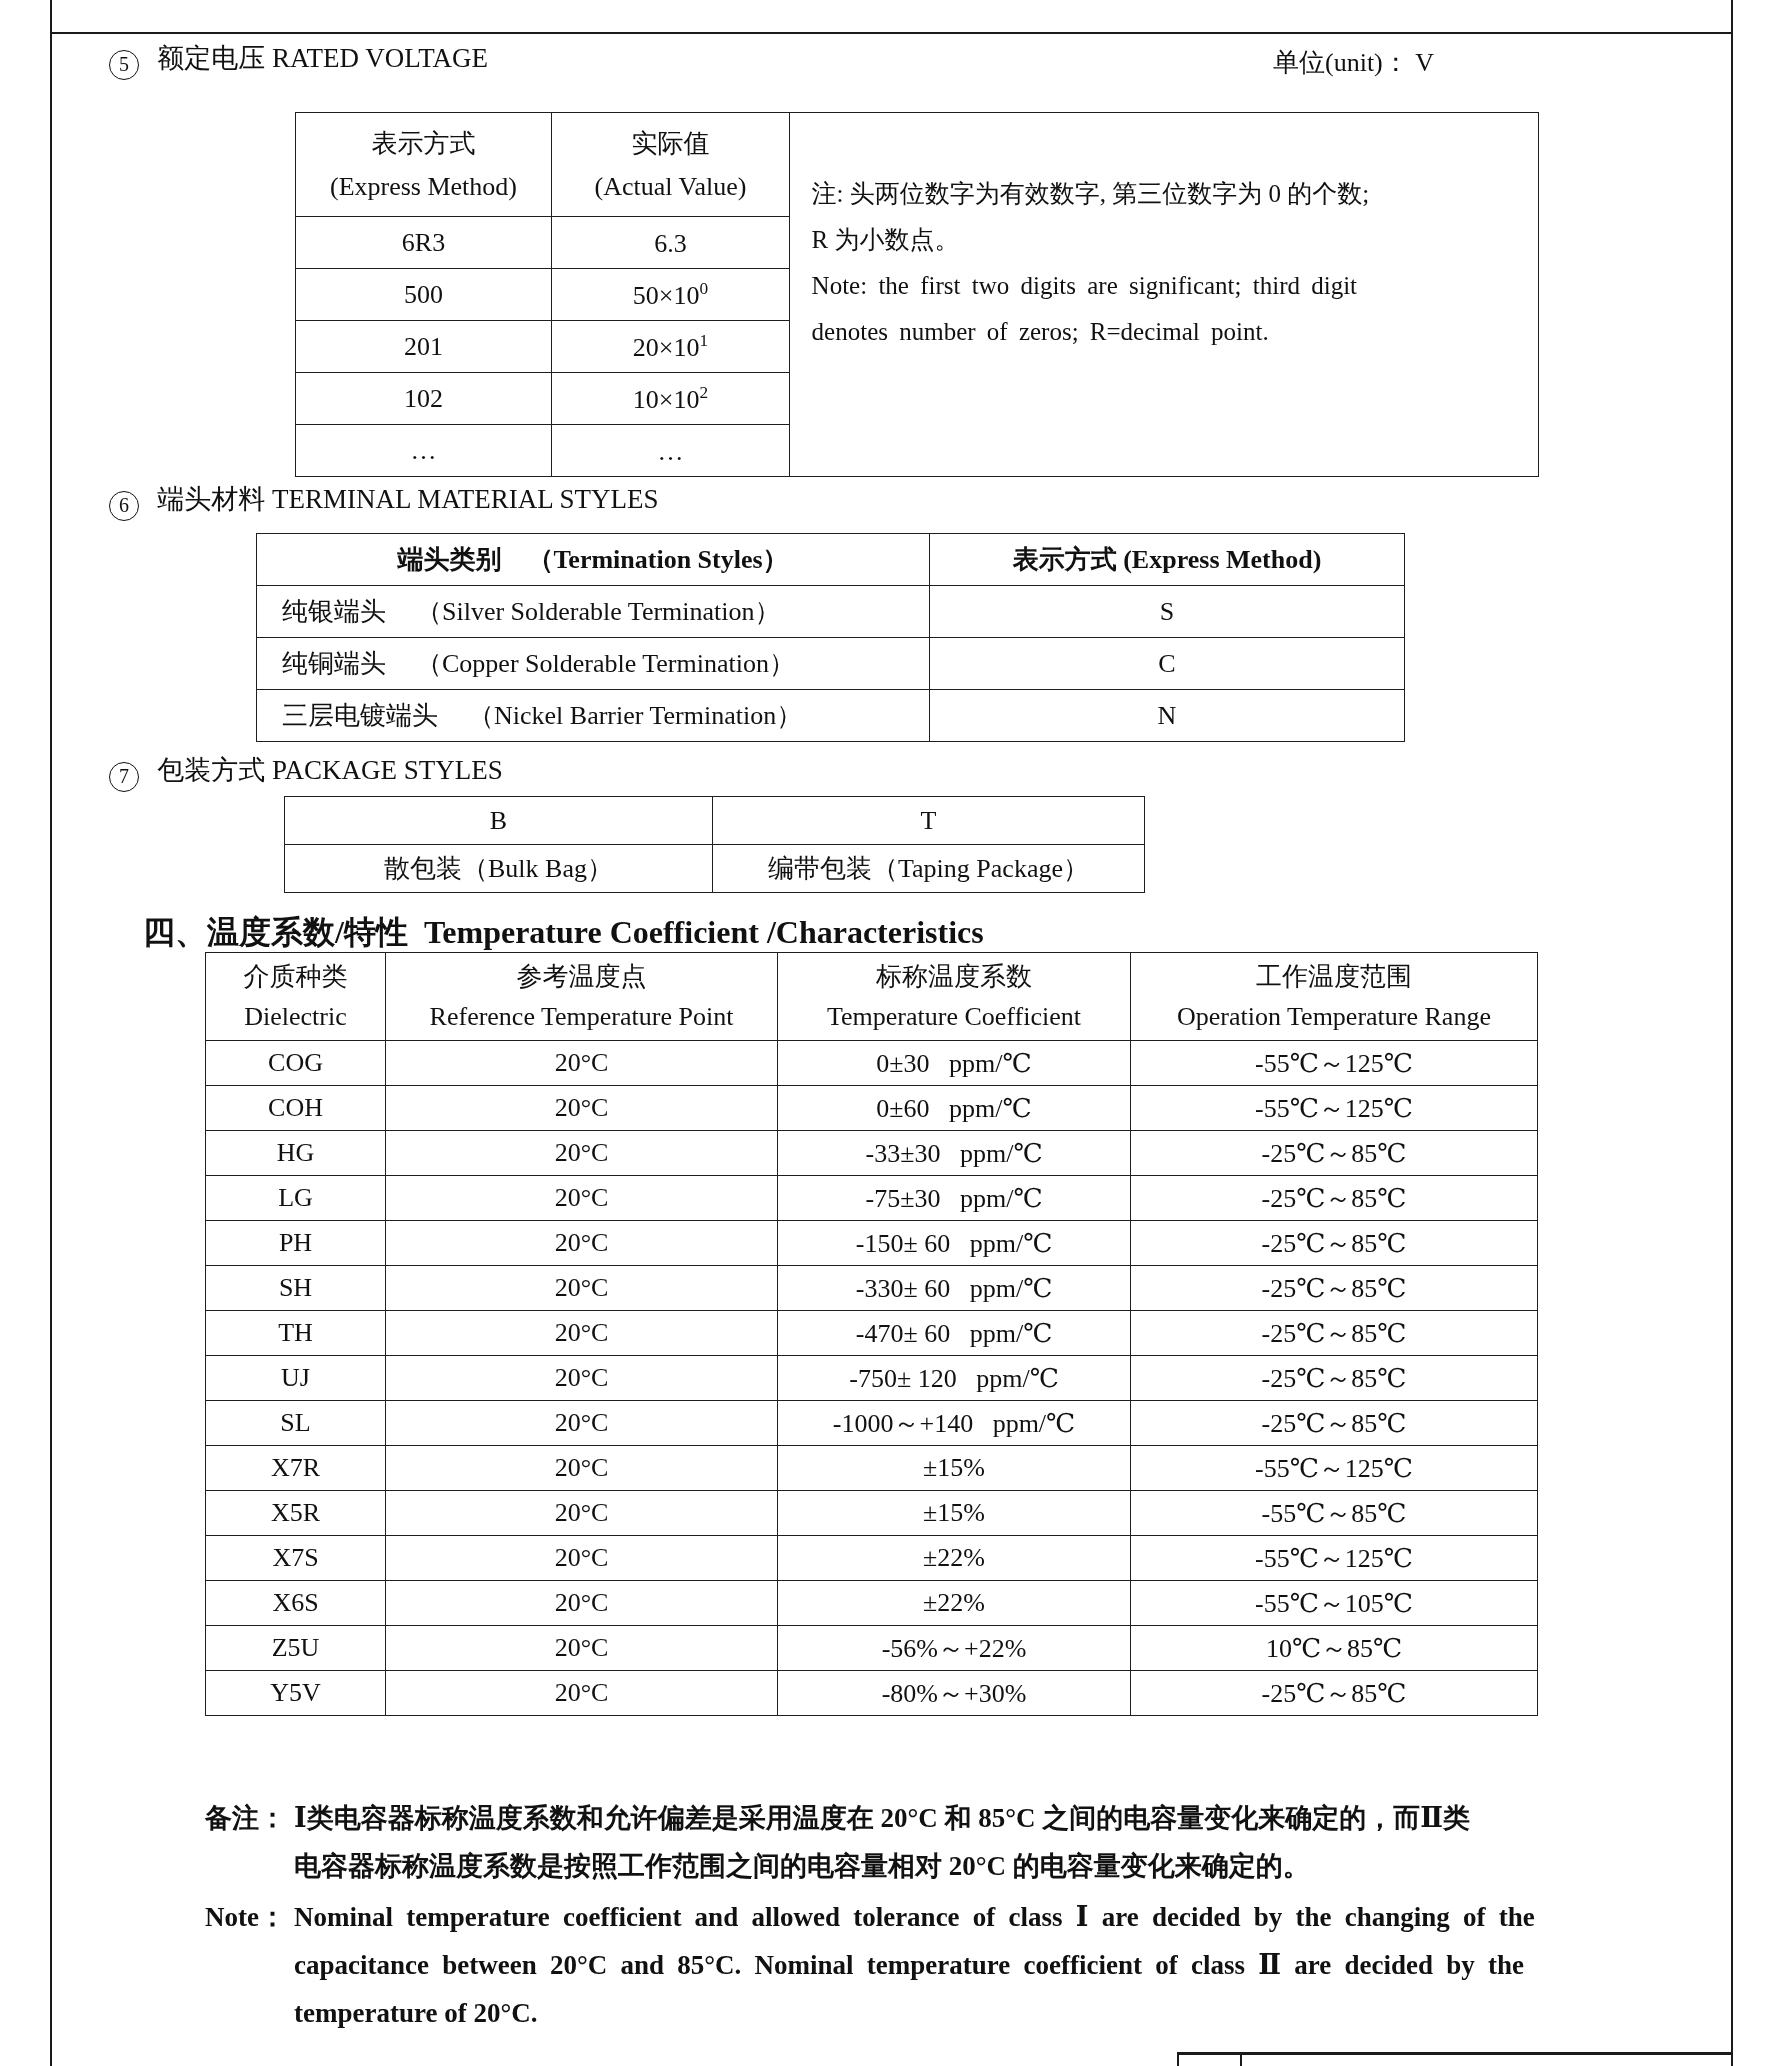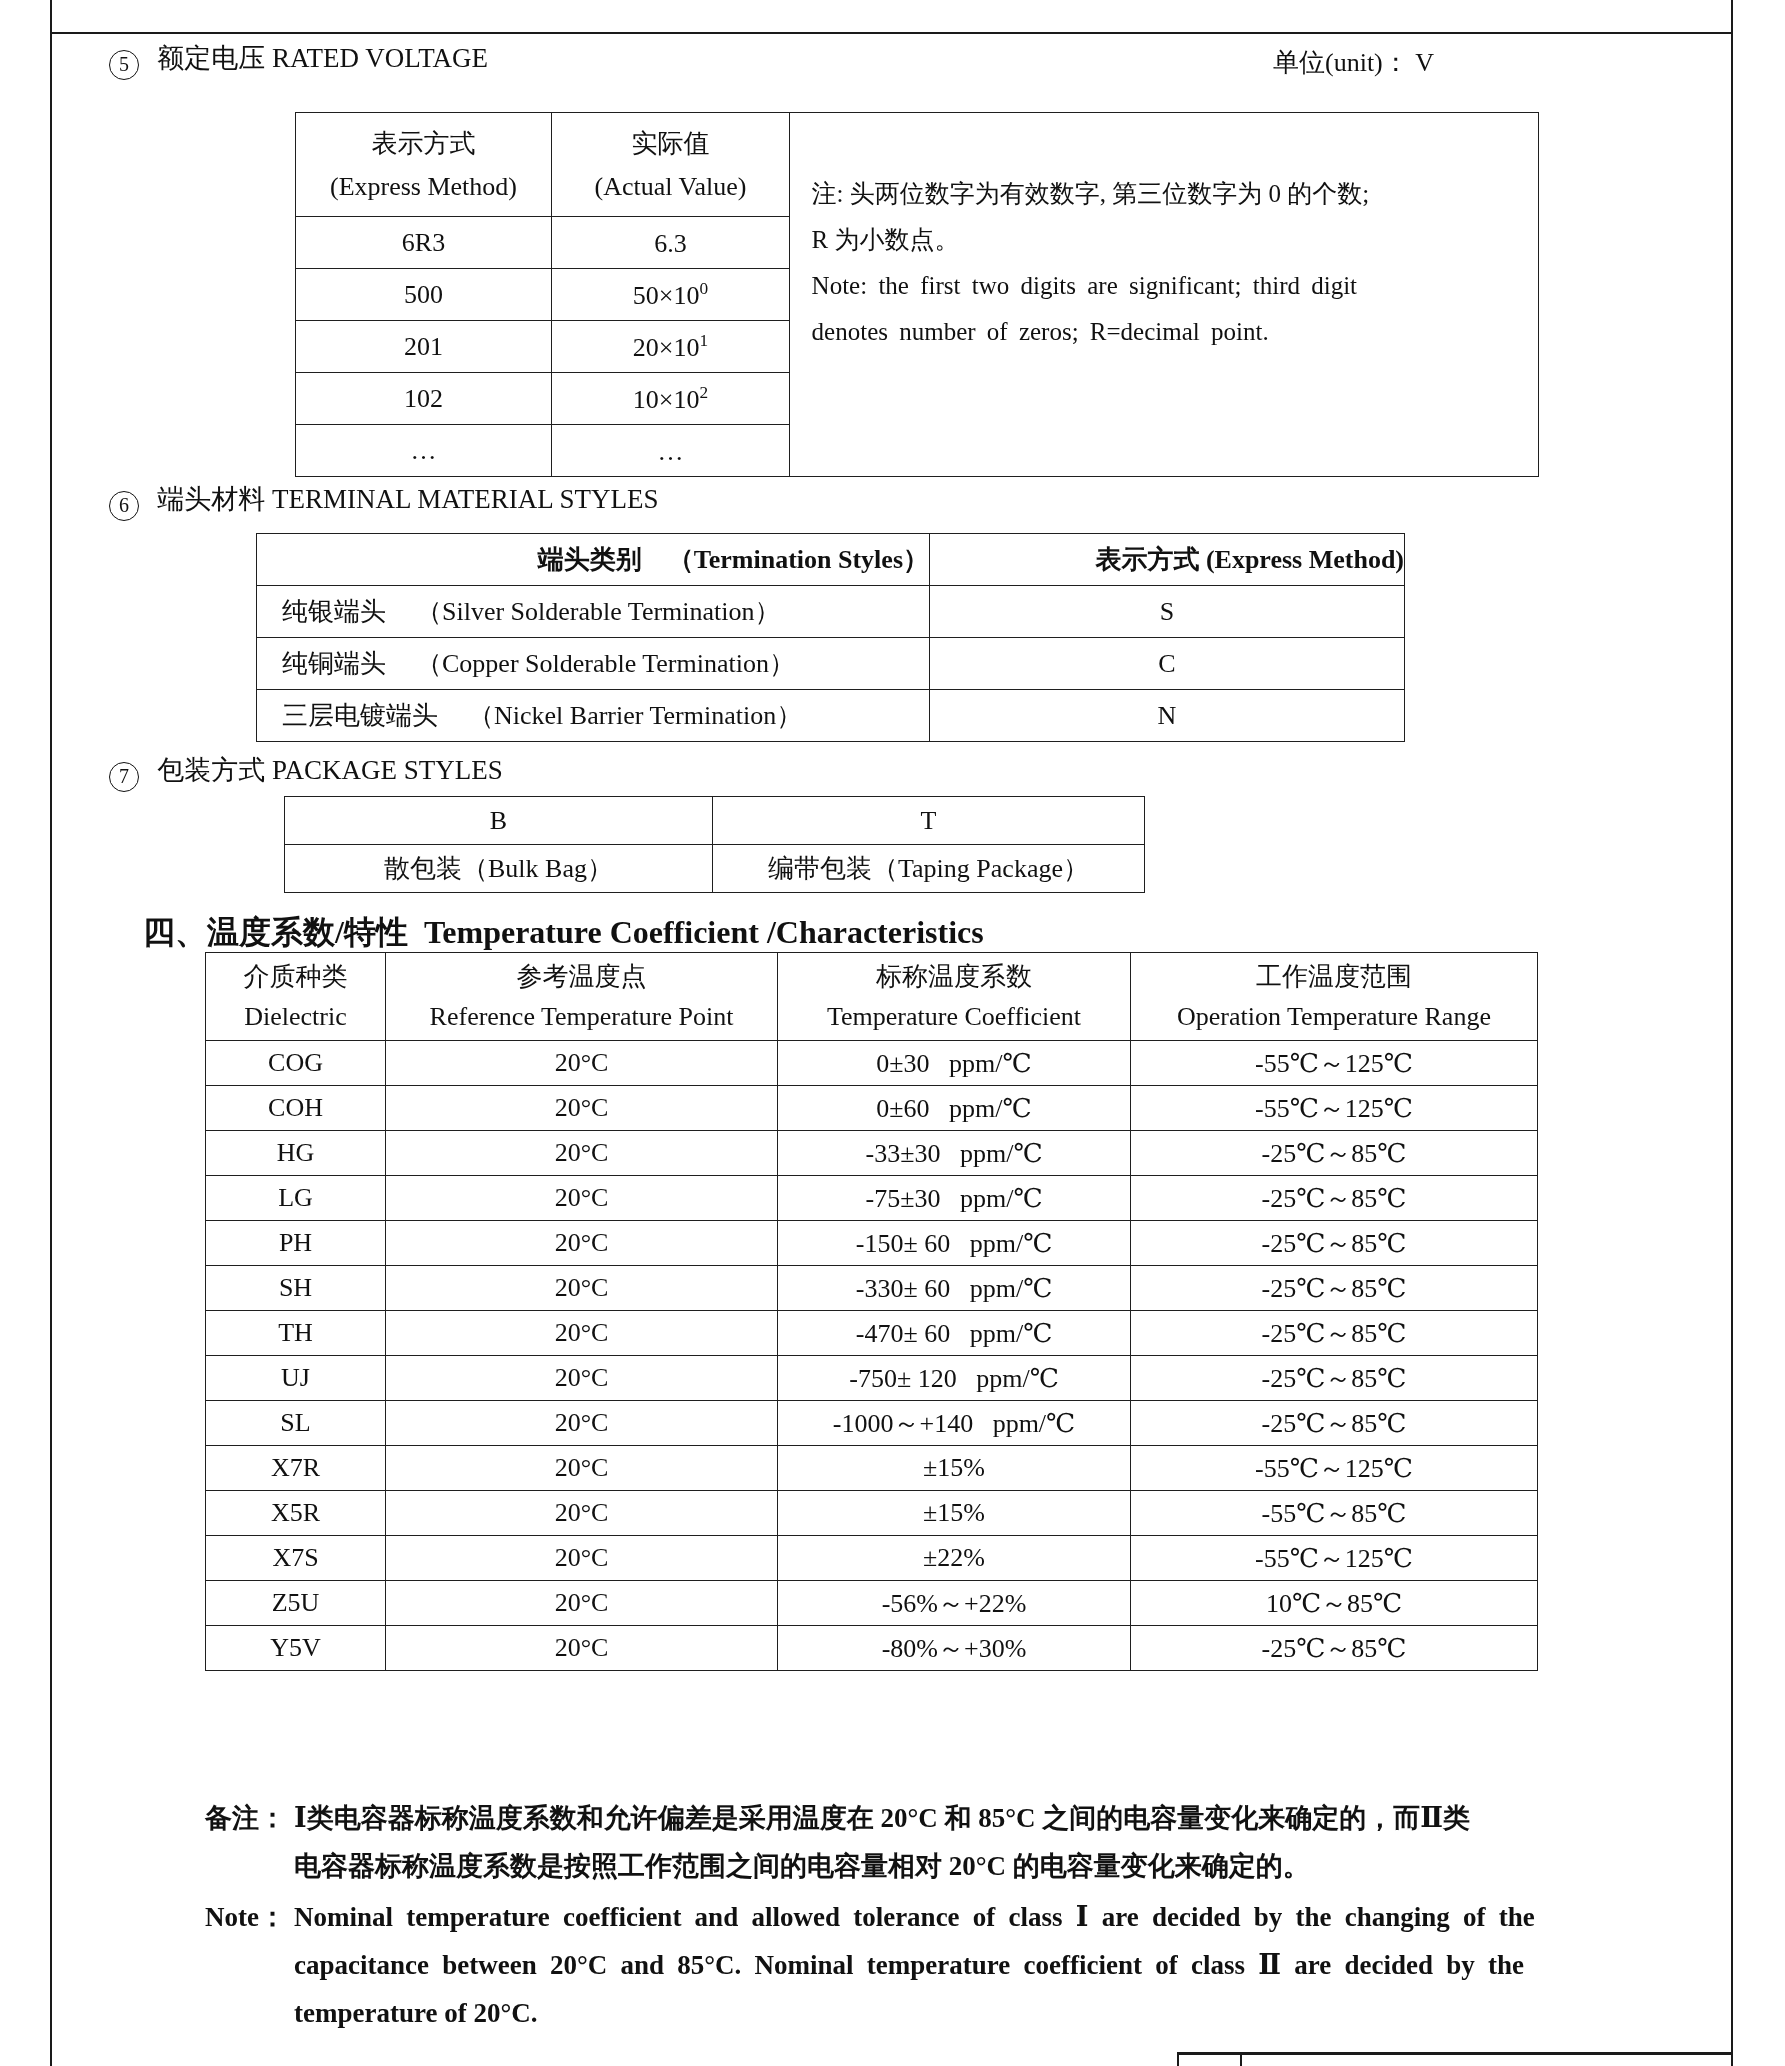--- a/index.html
+++ b/index.html
@@ -35,21 +35,21 @@
     width:749px; text-align:left; vertical-align:top;
     padding:58px 20px 0 21.6px; font-size:25px; line-height:46px;
   }
   .vt-note .en-line { word-spacing:5px; }
   sup { font-size:17.3px; vertical-align:super; }
 
   
   .terminal-wrap { position:absolute; left:256px; top:533px; }
   .terminal-wrap table { width:1148px; }
   .terminal-wrap td { height:52px; }
-  .tl-head { font-weight:bold;text-align:right; }
+  .tl-head { font-weight:bold; }
   .tl-style { text-align:left; padding-left:25px; }
   .tl-cn { margin-right:30px; }
 
   
   .package-wrap { position:absolute; left:284px; top:796px; }
   .package-wrap table { width:860px; }
   .package-wrap td { height:48px; }
 
   
   .temp-wrap { position:absolute; left:205px; top:952px; }
@@ -289,20 +289,26 @@
       <td class="coef">±15%</td>
       <td>-55℃～85℃</td>
     </tr>
     <tr class="temp-row">
       <td>X7S</td>
       <td>20°C</td>
       <td class="coef">±22%</td>
       <td>-55℃～125℃</td>
     </tr>
     <tr class="temp-row">
+      <td>X6S</td>
+      <td>20°C</td>
+      <td class="coef">±22%</td>
+      <td>-55℃～105℃</td>
+    </tr>
+    <tr class="temp-row">
       <td>Z5U</td>
       <td>20°C</td>
       <td class="coef">-56%～+22%</td>
       <td>10℃～85℃</td>
     </tr>
     <tr class="temp-row">
       <td>Y5V</td>
       <td>20°C</td>
       <td class="coef">-80%～+30%</td>
       <td>-25℃～85℃</td>

